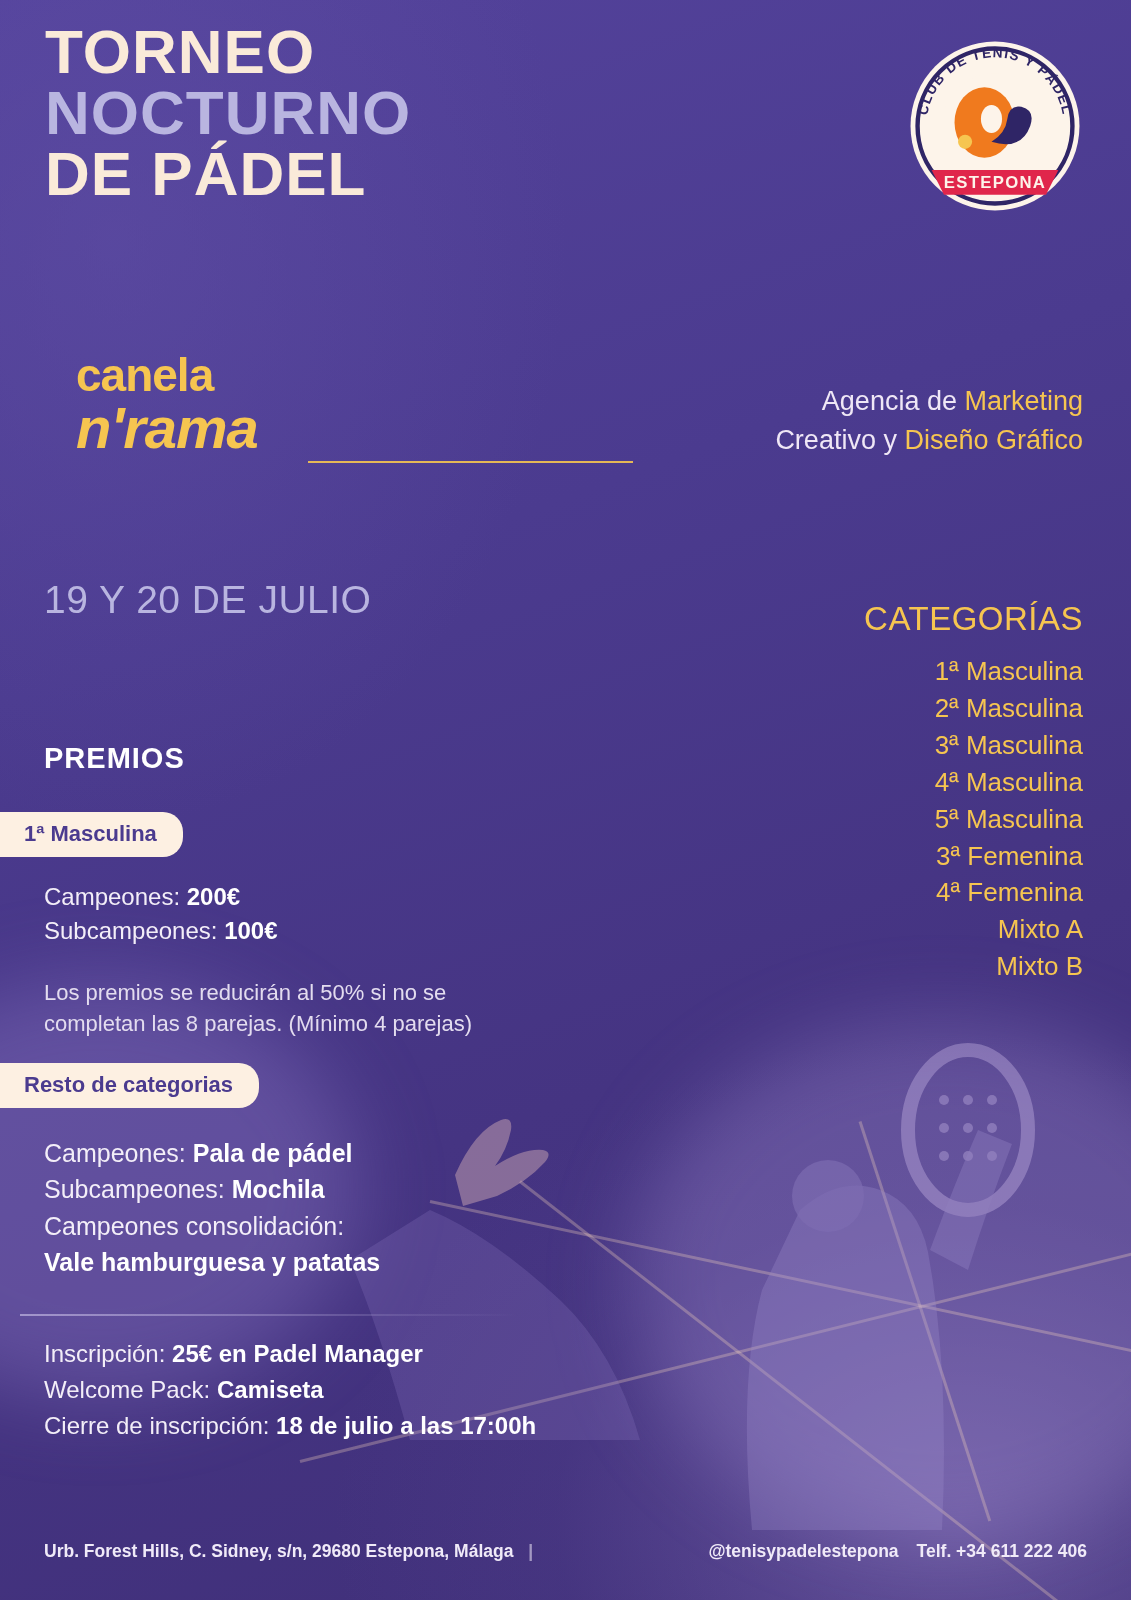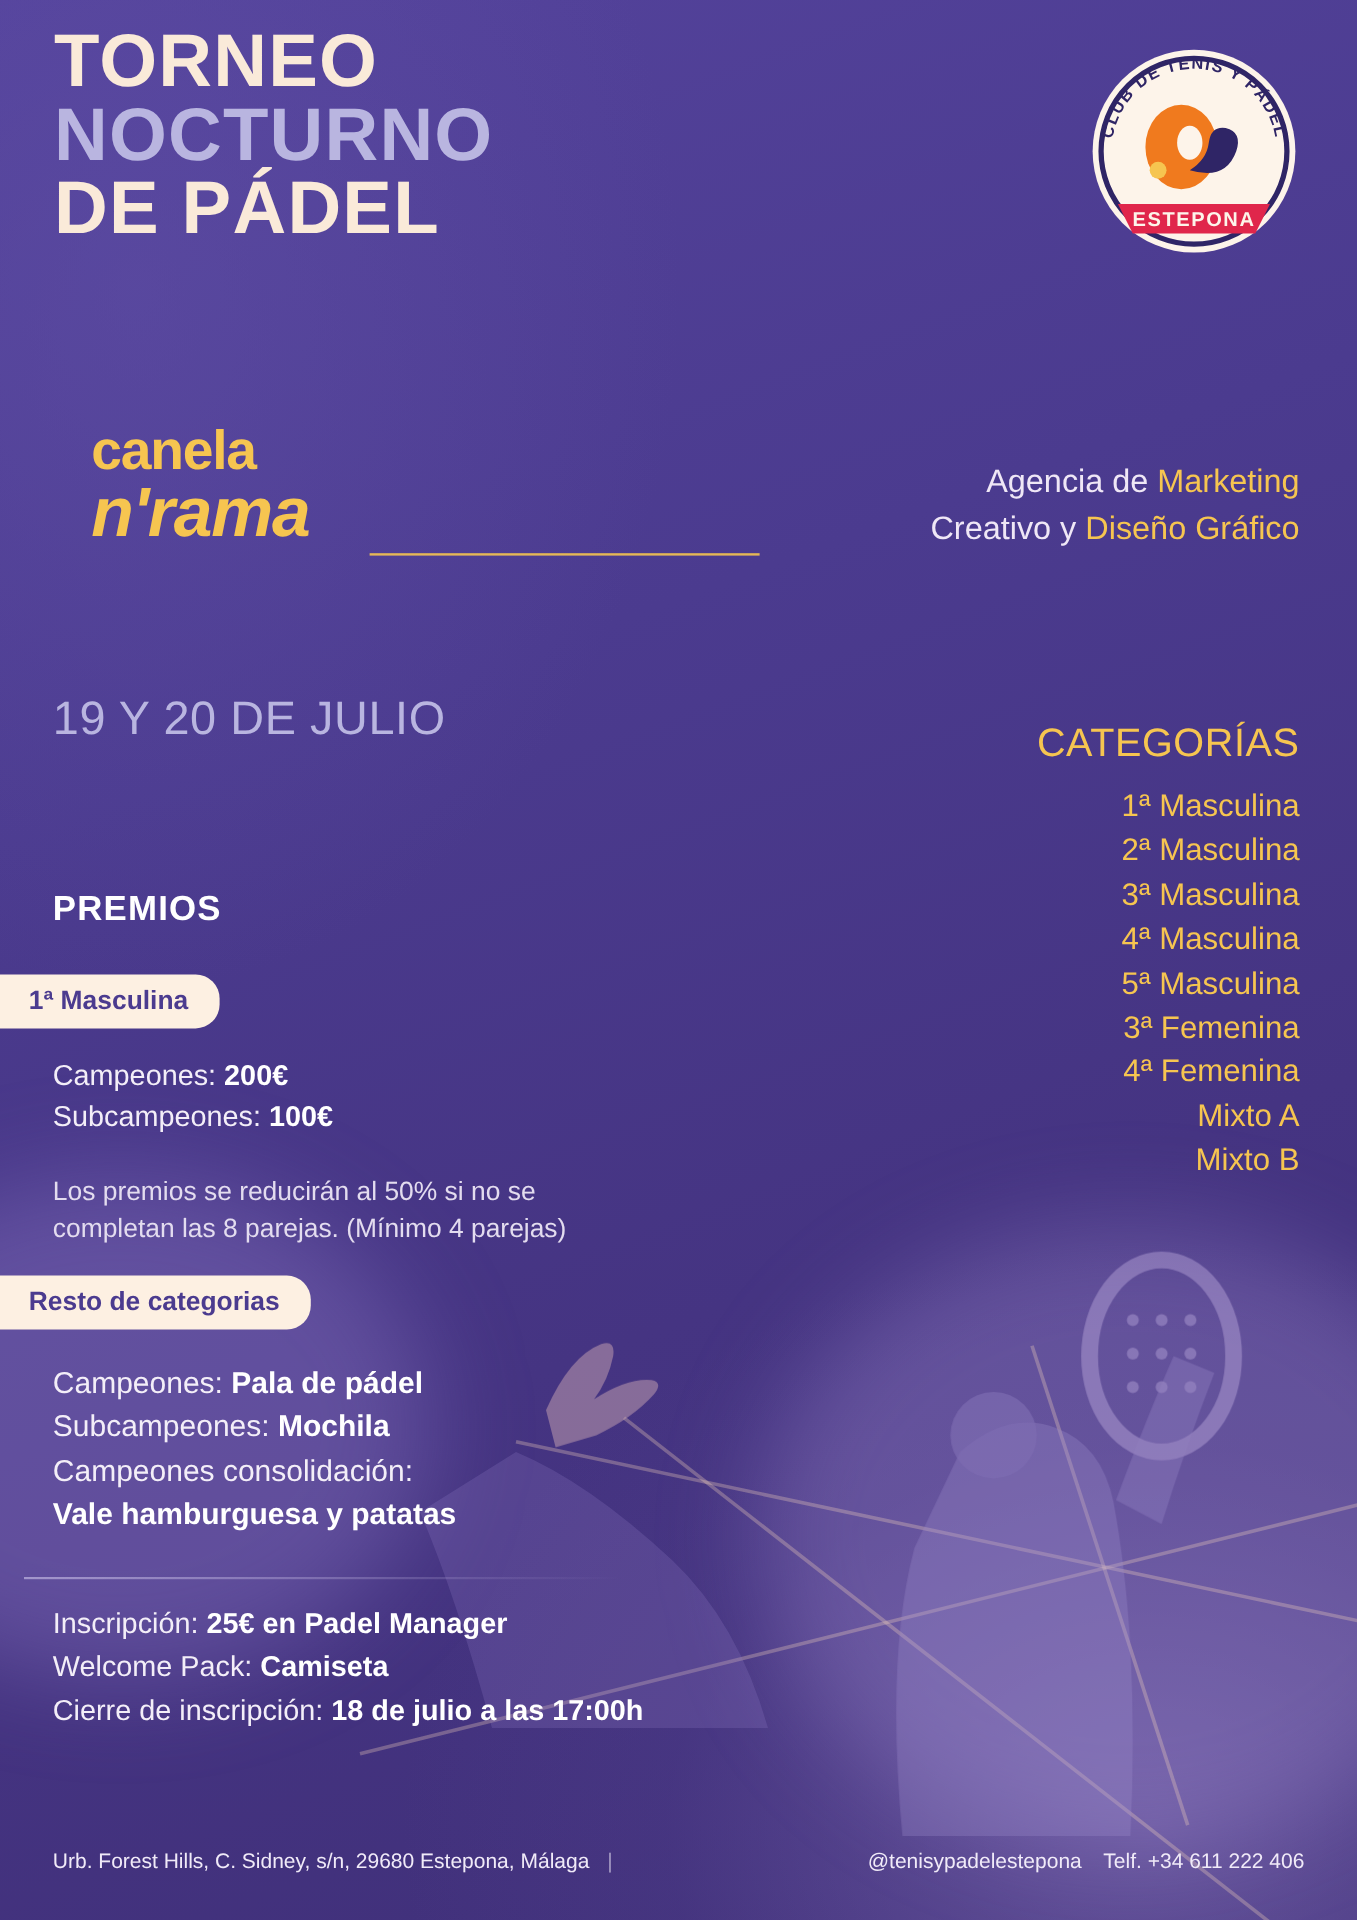--- a/index.html
+++ b/index.html
@@ -103,21 +103,21 @@
     position:absolute; left:20px; top:1314px; width:500px; height:2px;
     background:linear-gradient(90deg, rgba(200,190,230,0.65), rgba(200,190,230,0.0));
   }
 
   .p-info { top:1336px; font-size:24px; line-height:1.5; }
 
   
   .footer {
     position:absolute; left:44px; right:44px; bottom:38px;
     display:flex; justify-content:space-between; align-items:flex-start;
-    font-size:17.5px; font-weight:normal; color:#f0eaf8;
+    font-size:17.5px; font-weight:bold; color:#f0eaf8;
   }
   .footer .sep { opacity:.55; padding:0 10px; }
   .footer-right { display:flex; gap:18px; }
 </style>
 </head>
 <body>
 
 <div class="poster">
 
   <div class="art">

